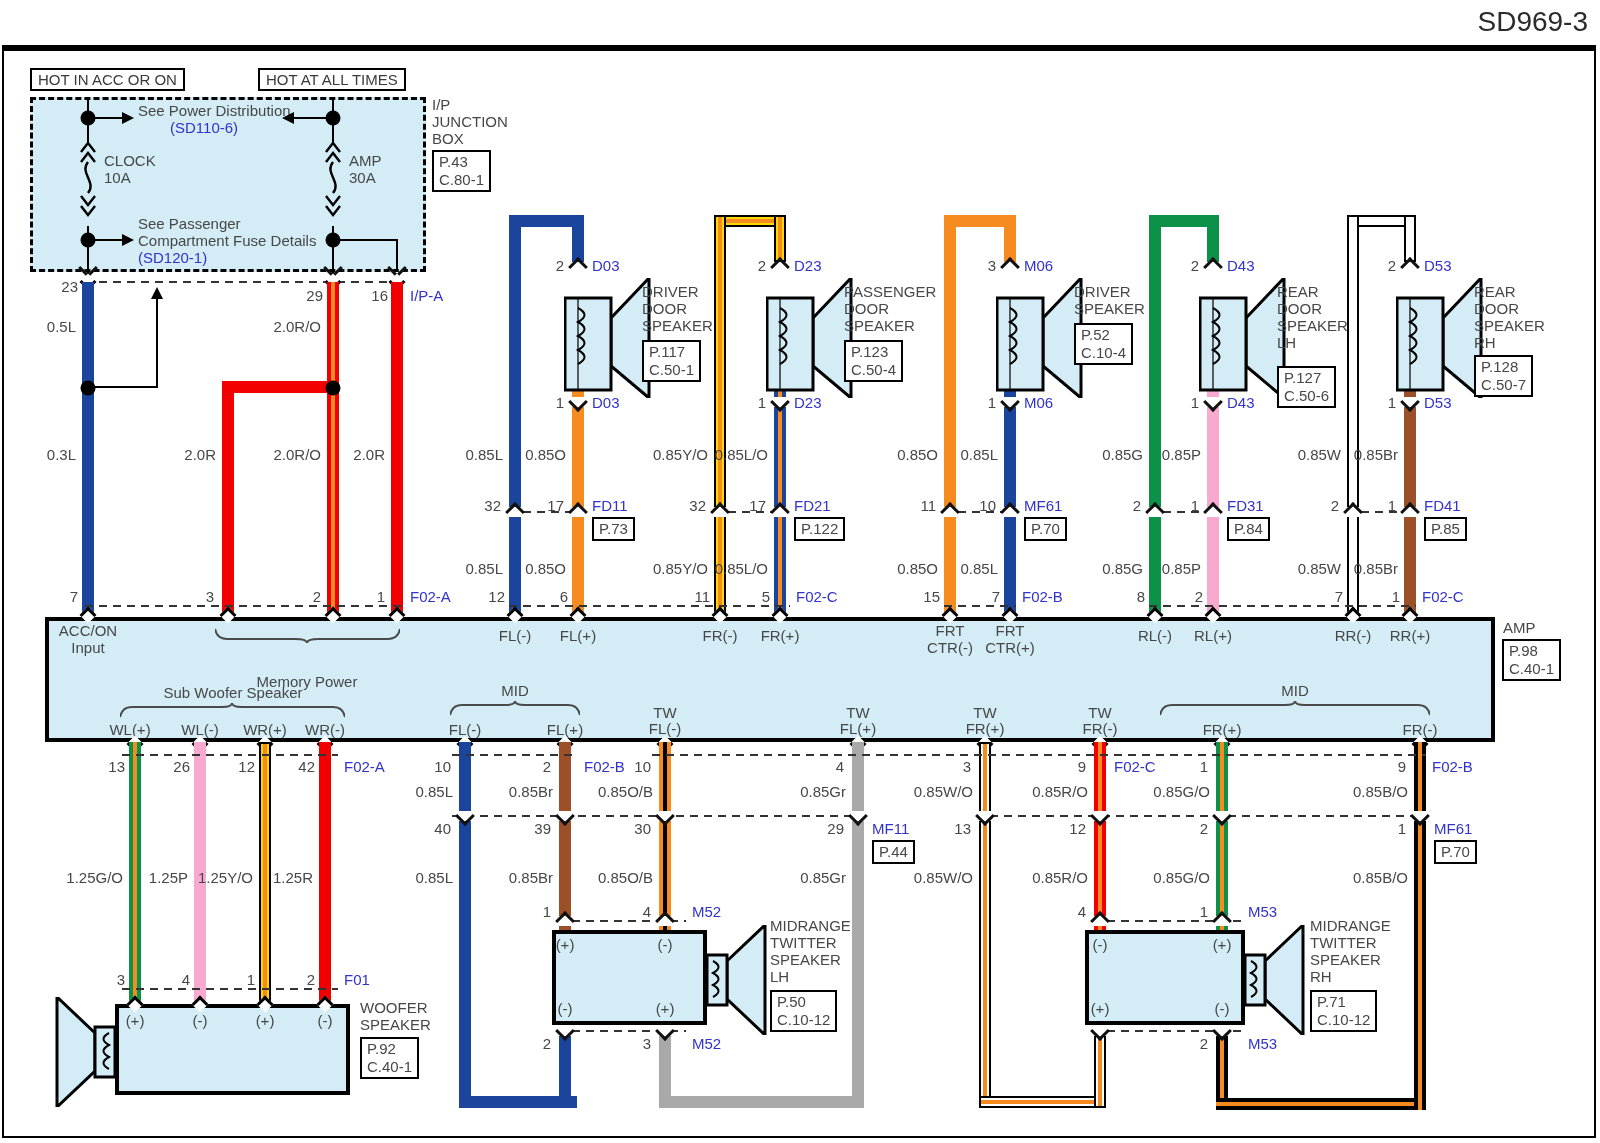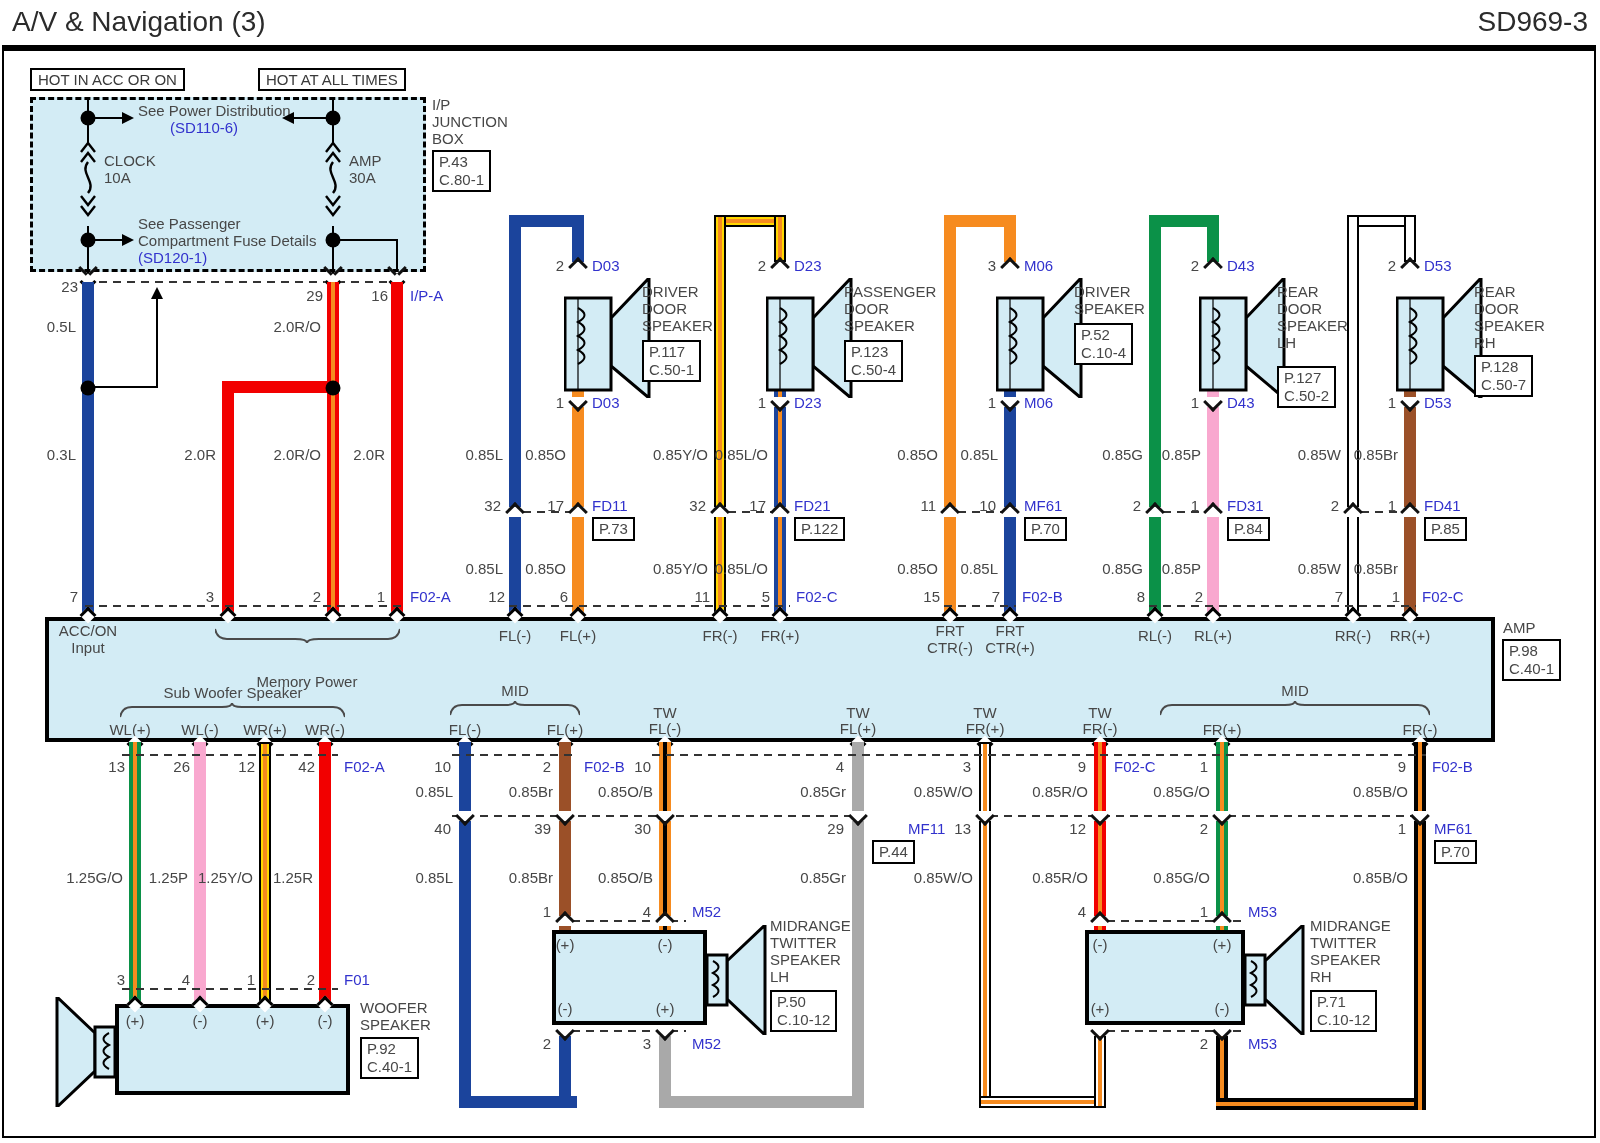--- a/index.html
+++ b/index.html
@@ -36,21 +36,20 @@
 .arr.l{border-right:12px solid #000;border-top:6px solid transparent;border-bottom:6px solid transparent}
 .arr.u{border-bottom:12px solid #000;border-left:6px solid transparent;border-right:6px solid transparent}
 .brace{position:absolute}
 .brace path{fill:none;stroke:#4a4a4a;stroke-width:2}
 </style>
 </head>
 <body>
 
 <div id="page" style="--boxfill: #D3ECF5; --blu: #3232CD;">
 
-  <span class="t big" style="left:12px;top:6px">A/V &amp; Navigation (3)</span>
   <span class="t big ra" style="left:1588px;top:6px">SD969-3</span>
   <div class="frame"></div>
 
   <div class="ipbox" style="left:30px;top:97px;width:396px;height:175px"></div>
   <div class="hot" style="left:30px;top:68px">HOT IN ACC OR ON</div>
   <div class="hot" style="left:258px;top:68px">HOT AT ALL TIMES</div>
 
   <div class="ln" style="left:87px;top:97px;width:2px;height:46px"></div>
   <div class="ln" style="left:87px;top:226px;width:2px;height:56px"></div>
   <div class="ln" style="left:332px;top:97px;width:2px;height:46px"></div>
@@ -243,21 +242,21 @@
   <div class="gap" style="left:1213px;top:267px"></div>
     <div class="chev up" style="left:1213px;top:267px"></div>
   <span class="t ra" style="left:1199px;top:257px">2</span>
   <span class="t b" style="left:1227px;top:257px">D43</span>
   <span class="t" style="left:1277px;top:283px">REAR</span>
   <span class="t" style="left:1277px;top:300px">DOOR</span>
   <span class="t" style="left:1277px;top:317px">SPEAKER</span>
   <span class="t" style="left:1277px;top:334px">LH</span>
   <div class="refbox" style="left:1277px;top:366px">
       <span>P.127</span>
-      <span>C.50-2</span>
+      <span>C.50-6</span>
     </div>
   <div class="gap" style="left:1213px;top:402px"></div>
     <div class="chev dn" style="left:1213px;top:402px"></div>
   <span class="t ra" style="left:1199px;top:394px">1</span>
   <span class="t b" style="left:1227px;top:394px">D43</span>
 
   <div class="gap" style="left:1410px;top:267px"></div>
     <div class="chev up" style="left:1410px;top:267px"></div>
   <span class="t ra" style="left:1396px;top:257px">2</span>
   <span class="t b" style="left:1424px;top:257px">D53</span>
@@ -520,21 +519,21 @@
   <div class="gap" style="left:1100px;top:816px"></div>
     <div class="chev dn" style="left:1100px;top:816px"></div>
   <div class="gap" style="left:1222px;top:816px"></div>
     <div class="chev dn" style="left:1222px;top:816px"></div>
   <div class="gap" style="left:1420px;top:816px"></div>
     <div class="chev dn" style="left:1420px;top:816px"></div>
   <span class="t ra" style="left:451px;top:820px">40</span>
   <span class="t ra" style="left:551px;top:820px">39</span>
   <span class="t ra" style="left:651px;top:820px">30</span>
   <span class="t ra" style="left:844px;top:820px">29</span>
-  <span class="t b" style="left:908px;top:820px">MF11</span>
+  <span class="t b" style="left:872px;top:820px">MF11</span>
   <div class="refbox" style="left:872px;top:840px">
       <span>P.44</span>
     </div>
   <span class="t ra" style="left:971px;top:820px">13</span>
   <span class="t ra" style="left:1086px;top:820px">12</span>
   <span class="t ra" style="left:1208px;top:820px">2</span>
   <span class="t ra" style="left:1406px;top:820px">1</span>
   <span class="t b" style="left:1434px;top:820px">MF61</span>
   <div class="refbox" style="left:1434px;top:840px">
       <span>P.70</span>

